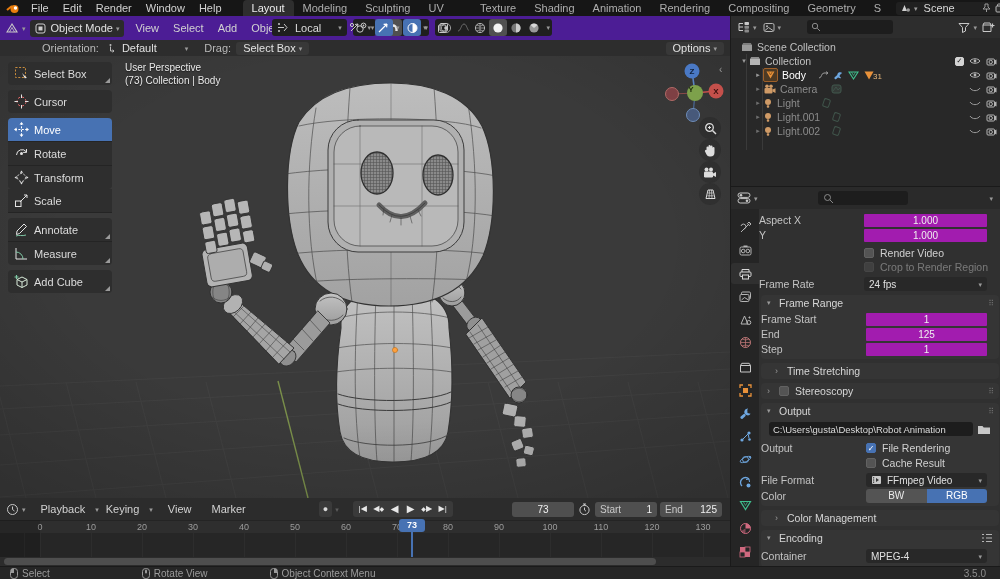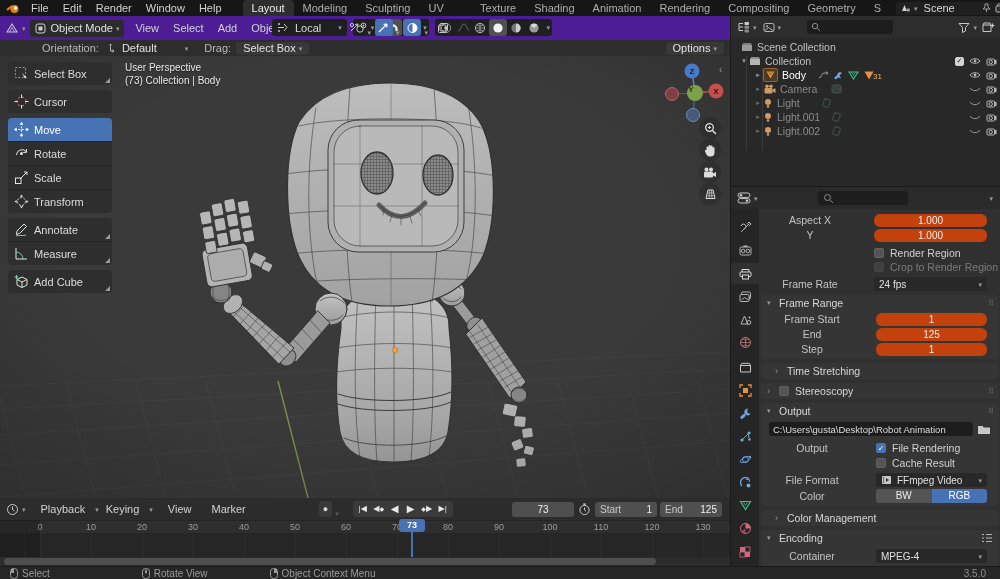--- a/index.html
+++ b/index.html
@@ -1,19 +1,19 @@
 <!DOCTYPE html>
 <html><head>
 <meta charset="utf-8">
 <style>
   html,body{margin:0;padding:0;background:#000;}
   #app{position:relative;width:1000px;height:579px;background:#161616;overflow:hidden;
        font-family:"Liberation Sans",sans-serif;font-size:11px;color:#c8c8c8;-webkit-font-smoothing:antialiased;}
   .abs{position:absolute}
-  .row{display:flex;align-items:flex-end}
+  .row{display:flex;align-items:center}
   .chev{font-size:7px;color:#9a9a9a;margin-left:3px;line-height:1}
   .chev.dim{color:#5c5c5c}
   
   .topbar{left:0;top:0;width:1000px;height:16px;background:#161616;display:flex;align-items:center}
   .menu{padding:0 7px;color:#d2d2d2;cursor:default}
   .tabs{display:flex;align-items:center;margin-left:14px;height:16px}
   .tab{padding:0 9px;height:16px;line-height:16px;color:#aeaeae;border-radius:4px 4px 0 0}
   .tab.active{background:#2e2e2e;color:#ececec}
   .idwidget{display:flex;align-items:center;background:#202020;border-radius:3px;height:13px;padding:0 4px;margin-left:6px}
   .idwidget .lbl{color:#d8d8d8;padding:0 6px;min-width:52px}
@@ -71,22 +71,22 @@
   .tree-arrow{width:10px;text-align:center;color:#9a9a9a;font-size:7px}
   .r-icons{position:absolute;right:4px;display:flex;align-items:center;gap:5px}
   
   .props{left:730px;top:186px;width:270px;height:380px;background:#303030;border-left:1px solid #1a1a1a;border-top:1px solid #1a1a1a}
   .prop-head{position:absolute;left:0;top:0;width:270px;height:22px;background:#2a2a2a;display:flex;align-items:center}
   .tabrail{position:absolute;left:0;top:22px;width:28px;height:358px;background:#252525}
   .ptab{position:absolute;left:0;width:28px;height:21px;display:flex;align-items:center;justify-content:center}
   .ptab.active{background:#303030;border-radius:3px 0 0 3px}
   .pcontent{position:absolute;left:28px;top:22px;width:242px;height:358px;background:#303030;font-size:10.5px}
   .prow2{position:absolute;left:0;width:242px;height:14px;display:flex;align-items:center}
-  .plabel{width:102px;text-align:center;padding-right:13px;color:#c3c3c3}
-  .pfield{flex:1;margin-right:14px;background:#c2410c;border-radius:6px;height:13px;line-height:13px;text-align:center;color:#efefef;font-size:10px}
+  .plabel{width:102px;text-align:left;padding-right:3px;color:#c3c3c3}
+  .pfield{flex:1;margin-right:14px;background:#a21caf;border-radius:1px;height:13px;line-height:13px;text-align:center;color:#efefef;font-size:10px}
   .pdd{flex:1;margin-right:14px;background:#282828;border-radius:3px;height:14px;display:flex;align-items:center;padding:0 5px;color:#e0e0e0;font-size:10px}
   .pdd .grow{flex:1}
   .cb{width:10px;height:10px;border-radius:2px;background:#545454;border:1px solid #626262;box-sizing:border-box;
       display:flex;align-items:center;justify-content:center;font-size:8px;color:#fff}
   .cb.checked{background:#4772b3;border-color:#4772b3}
   .cb.light{background:#d4d4d4;border-color:#d4d4d4;color:#1c1c1c}
   .panel{position:absolute;left:2px;width:238px;background:#353535;border-radius:4px}
   .phead{height:16px;display:flex;align-items:center;color:#d6d6d6;padding-left:6px}
   .parrow{color:#9a9a9a;font-size:7px;width:12px}
   .dimmed{opacity:.45}
@@ -529,37 +529,37 @@
       <div class="tbtn">
         <span class="icon">
           <svg width="15" height="15" viewBox="0 0 15 15">
               <path d="M2.5,9 A5.5,5.5 0 0 1 12.5,6" fill="none" stroke="#e4e4e4"></path>
               <path d="M12.5,3 v3.4 h-3.4" fill="none" stroke="#e4e4e4"></path>
               <circle cx="7.5" cy="7.5" r="1.5" fill="#e4e4e4"></circle>
             </svg>
         </span>
         <span>Rotate</span>
       </div>
+      <div class="tbtn last">
+        <span class="icon">
+          <svg width="15" height="15" viewBox="0 0 15 15">
+              <circle cx="7.5" cy="7.5" r="4" fill="none" stroke="#e4e4e4" stroke-dasharray="2 1.4"></circle>
+              <path d="M7.5,0.5 l1.6,2.2 h-3.2 Z M14.5,7.5 l-2.2,-1.6 v3.2 Z M7.5,14.5 l-1.6,-2.2 h3.2 Z M0.5,7.5 l2.2,1.6 v-3.2 Z" fill="#e4e4e4"></path>
+            </svg>
+        </span>
+        <span>Transform</span>
+      </div>
       <div class="tbtn">
         <span class="icon">
           <svg width="15" height="15" viewBox="0 0 15 15">
               <rect x="1.5" y="8" width="5.5" height="5.5" fill="none" stroke="#e4e4e4"></rect>
               <path d="M6,9 L13,2 M13,2 h-3 M13,2 v3" fill="none" stroke="#e4e4e4"></path>
             </svg>
         </span>
         <span>Scale</span>
-      </div>
-      <div class="tbtn last">
-        <span class="icon">
-          <svg width="15" height="15" viewBox="0 0 15 15">
-              <circle cx="7.5" cy="7.5" r="4" fill="none" stroke="#e4e4e4" stroke-dasharray="2 1.4"></circle>
-              <path d="M7.5,0.5 l1.6,2.2 h-3.2 Z M14.5,7.5 l-2.2,-1.6 v3.2 Z M7.5,14.5 l-1.6,-2.2 h3.2 Z M0.5,7.5 l2.2,1.6 v-3.2 Z" fill="#e4e4e4"></path>
-            </svg>
-        </span>
-        <span>Transform</span>
       </div>
       <div class="tgap"></div>
       <div class="tbtn first corner">
         <span class="icon">
           <svg width="15" height="15" viewBox="0 0 15 15">
               <path d="M3,9 L10,2 L12.5,4.5 L5.5,11.5 L2.5,12.5 Z" fill="none" stroke="#e4e4e4"></path>
               <path d="M2,14 C5,12.5 8,14.5 12,13" fill="none" stroke="#7fc9a5"></path>
             </svg>
         </span>
         <span>Annotate</span>
@@ -1093,21 +1093,21 @@
         <span class="plabel">Aspect X</span>
         <span class="pfield">1.000</span>
       </div>
       <div class="prow2" style="top:19px">
         <span class="plabel">Y</span>
         <span class="pfield">1.000</span>
       </div>
       <div class="prow2" style="top:37px">
         <span class="plabel"></span>
         <span class="cb"></span>
-        <span style="margin-left:6px;color:#d0d0d0">Render Region</span>
+        <span style="margin-left:6px;color:#d0d0d0">Render Video</span>
       </div>
       <div class="prow2 dimmed" style="top:51px">
         <span class="plabel"></span>
         <span class="cb"></span>
         <span style="margin-left:6px;color:#d0d0d0">Crop to Render Region</span>
       </div>
       <div class="prow2" style="top:68px">
         <span class="plabel">Frame Rate</span>
         <span class="pdd">
           <span class="grow">24 fps</span>

